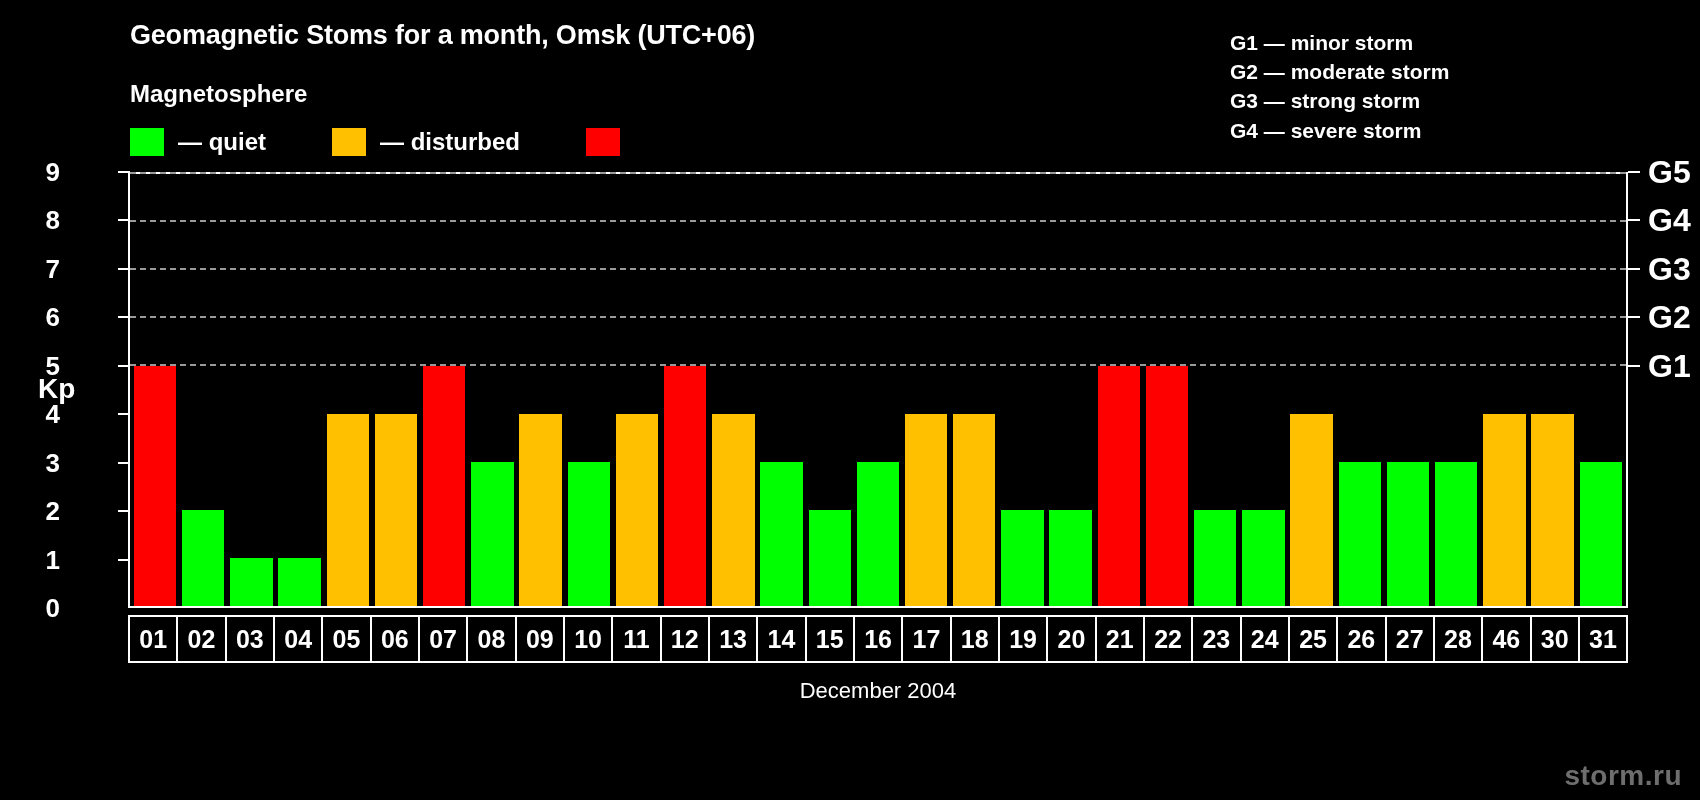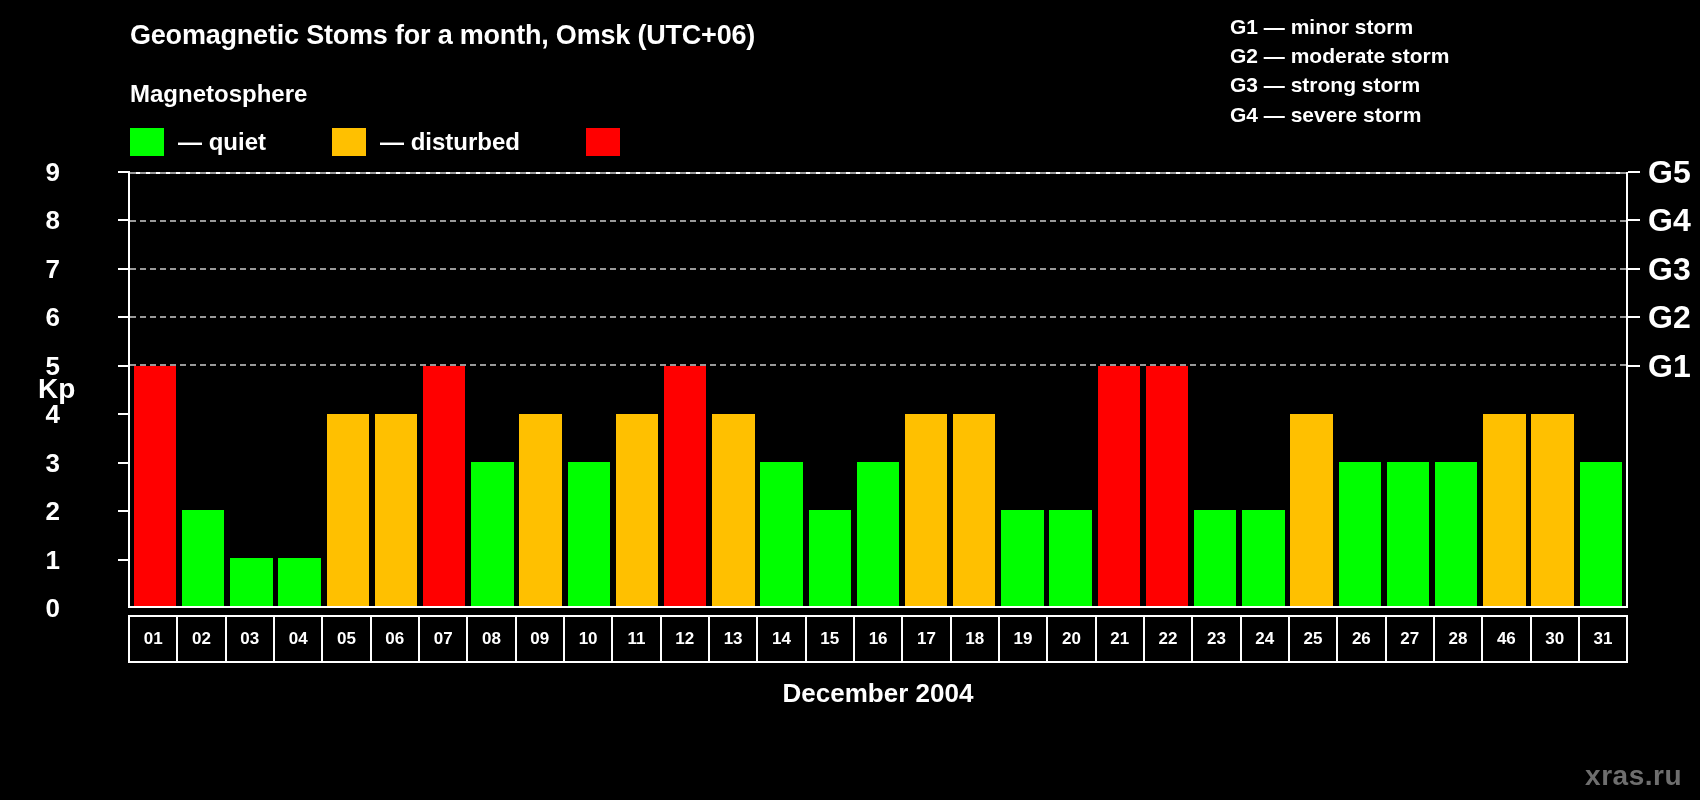--- a/index.html
+++ b/index.html
@@ -19,21 +19,21 @@
   }
   #legend-row{
     position:absolute;left:130px;top:127px;
     display:flex;align-items:center;height:30px;
   }
   .legend-item{display:flex;align-items:center;}
   .legend-swatch{width:34px;height:28px;display:inline-block;}
   .legend-text{font-size:24px;font-weight:bold;margin-left:14px;white-space:nowrap;}
   
   #gscale{
-    position:absolute;left:1230px;top:12px;
+    position:absolute;left:1230px;top:28px;
     display:flex;flex-direction:column;
   }
   .gscale-line{font-size:21px;font-weight:bold;line-height:1.39;white-space:nowrap;}
   
   #plot-frame{
     position:absolute;left:128px;top:172px;width:1500px;height:436px;
     border:2px solid #ffffff;box-sizing:border-box;background:#000;
   }
   #plot-inner{position:absolute;inset:0;}
   .gridline{
@@ -72,28 +72,28 @@
     border-top:2px solid #fff;transform:translateY(-1px);
   }
   
   #day-strip{
     position:absolute;left:128px;top:615px;width:1500px;height:48px;
     display:flex;box-sizing:border-box;
     border:2px solid #fff;
   }
   .day-cell{
     flex:1 1 0;display:flex;align-items:center;justify-content:center;
-    font-size:17px;font-weight:bold;color:#fff;
+    font-size:25px;font-weight:bold;color:#fff;
     border-right:2px solid #fff;box-sizing:border-box;
   }
   .day-cell:last-child{border-right:none;}
   
   #x-axis-title{
     position:absolute;left:128px;top:678px;width:1500px;
-    text-align:center;font-size:26px;font-weight:bold;
+    text-align:center;font-size:22px;font-weight:normal;
   }
   #watermark{
     position:absolute;right:18px;bottom:8px;
     font-size:28px;font-weight:bold;color:#6e6e6e;letter-spacing:0.5px;
   }
 </style>
 </head>
 <body>
 
 <div id="chart-title">Geomagnetic Stoms for a month, Omsk (UTC+06)</div>
@@ -293,13 +293,13 @@
     <div class="day-cell">26</div>
     <div class="day-cell">27</div>
     <div class="day-cell">28</div>
     <div class="day-cell">46</div>
     <div class="day-cell">30</div>
     <div class="day-cell">31</div>
   </div>
 
 <div id="x-axis-title">December 2004</div>
 
-<div id="watermark">xras.ru</div>
+<div id="watermark">storm.ru</div>
 
 </body></html>

